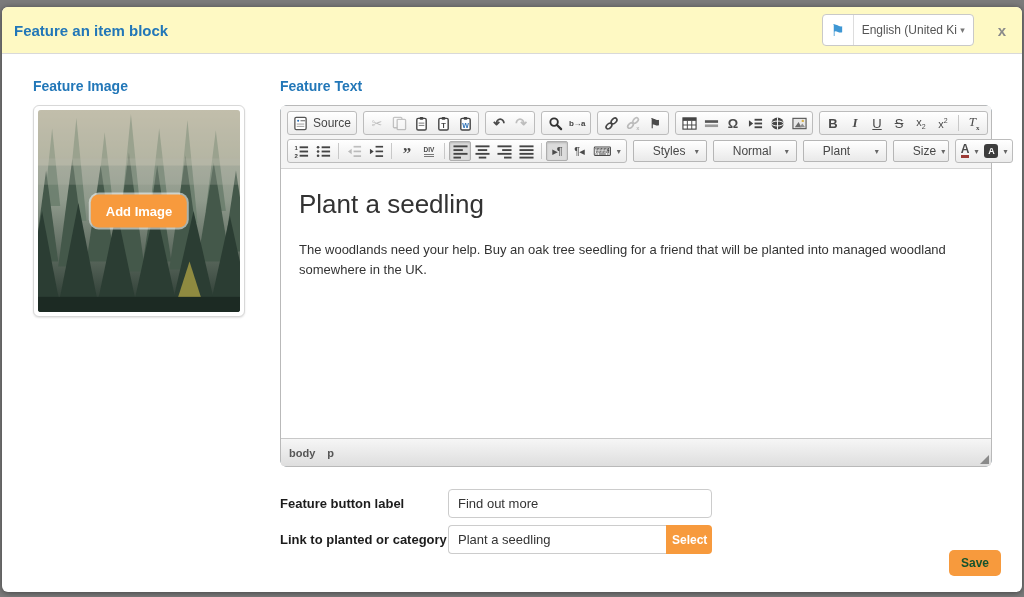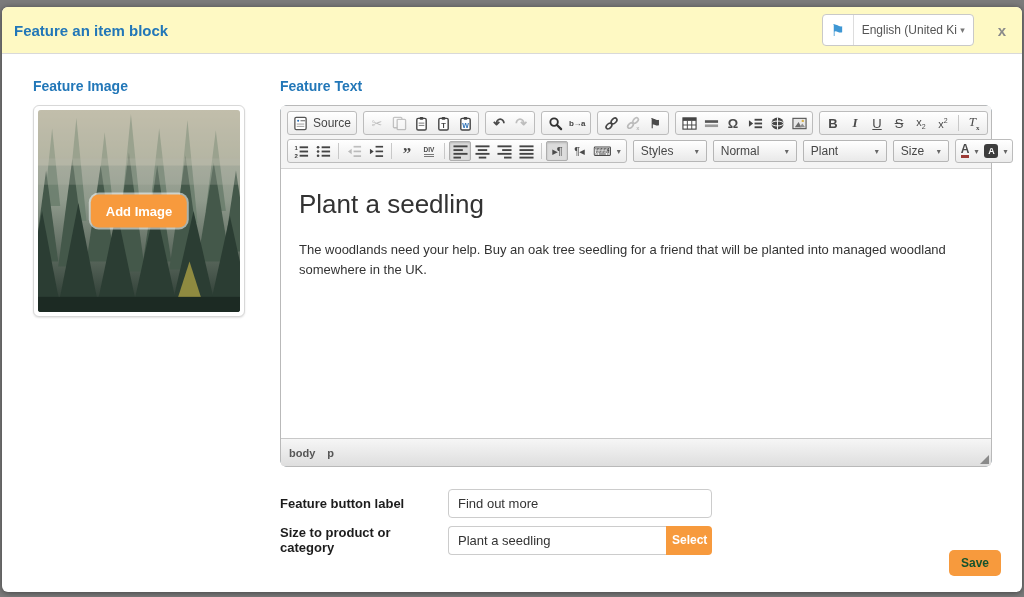--- a/index.html
+++ b/index.html
@@ -35,21 +35,21 @@
   .tb-group.noframe{border:none;background:none;padding:0;}
   .tb-btn{display:inline-flex;align-items:center;justify-content:center;min-width:22px;height:20px;padding:0 2px;
       border:1px solid transparent;border-radius:2px;color:#4a4a4a;font-size:13px;text-decoration:none;cursor:pointer;box-sizing:border-box;}
   .tb-btn.active{background:#dcdcdc;border-color:#aeaeae;box-shadow:inset 0 1px 2px rgba(0,0,0,.18);}
   .tb-btn.disabled{opacity:.32;cursor:default;}
   .tb-sep{width:1px;height:16px;background:#c8c8c8;margin:0 4px;flex:none;}
   .tb-btn .ic{display:inline-flex;align-items:center;justify-content:center;}
   .tb-btn .lbl{font-size:12px;color:#474747;margin-left:5px;}
   .tb-btn .caret{font-size:8px;color:#666;margin-left:5px;}
   .tb-btn.t-select{background:linear-gradient(#fff,#e9e9e9);border:1px solid #b6b6b6;height:22px;padding:0 7px;justify-content:space-between;}
-  .tb-btn.t-select .lbl{margin-left:0;}
+  .tb-btn.t-select .lbl{margin-left:12px;}
   [data-name="styles-dropdown"]{width:74px;} [data-name="format-dropdown"]{width:84px;}
   [data-name="font-dropdown"]{width:84px;}  [data-name="size-dropdown"]{width:56px;}
   svg.i{width:15px;height:15px;display:block;}
   .rep{font-size:8px;font-weight:bold;color:#444;letter-spacing:-.5px;}
   .qq{font-family:"Liberation Serif",serif;font-size:17px;font-weight:bold;line-height:10px;position:relative;top:3px;}
   .divg{font-size:6.5px;font-weight:bold;border-bottom:3px double #777;padding-bottom:1px;}
   .xs{font-size:11px;} .xs sub,.xs sup{font-size:7px;}
   .rf{font-family:"Liberation Serif",serif;} .rf i{font-size:13px;} .rf sub{font-size:7px;font-weight:bold;}
   .bidi{font-size:11px;letter-spacing:-1px;}
   .ser{font-family:"Liberation Serif",serif;}
@@ -520,21 +520,21 @@
               <span class="grip" data-name="resize-grip"></span>
             </div>
           </div>
 
           <div class="fields" data-name="fields-section">
             <div class="field-row">
               <span class="field-label" data-name="feature-button-label-label">Feature button label</span>
               <input class="txt-input" type="text" data-name="feature-button-label-input" value="Find out more" style="">
             </div>
             <div class="field-row">
-              <span class="field-label" data-name="link-to-product-label">Size to product or category</span>
+              <span class="field-label" data-name="link-to-product-label">Link to planted or category</span>
               <span class="link-wrap">
                 <input class="txt-input" type="text" data-name="link-to-product-input" value="Plant a seedling" style="">
                 <button class="select-btn" data-name="select-button">Select</button>
               </span>
             </div>
           </div>
         </div>
 
       </div>
       <button class="save-btn" data-name="save-button">Save</button>

